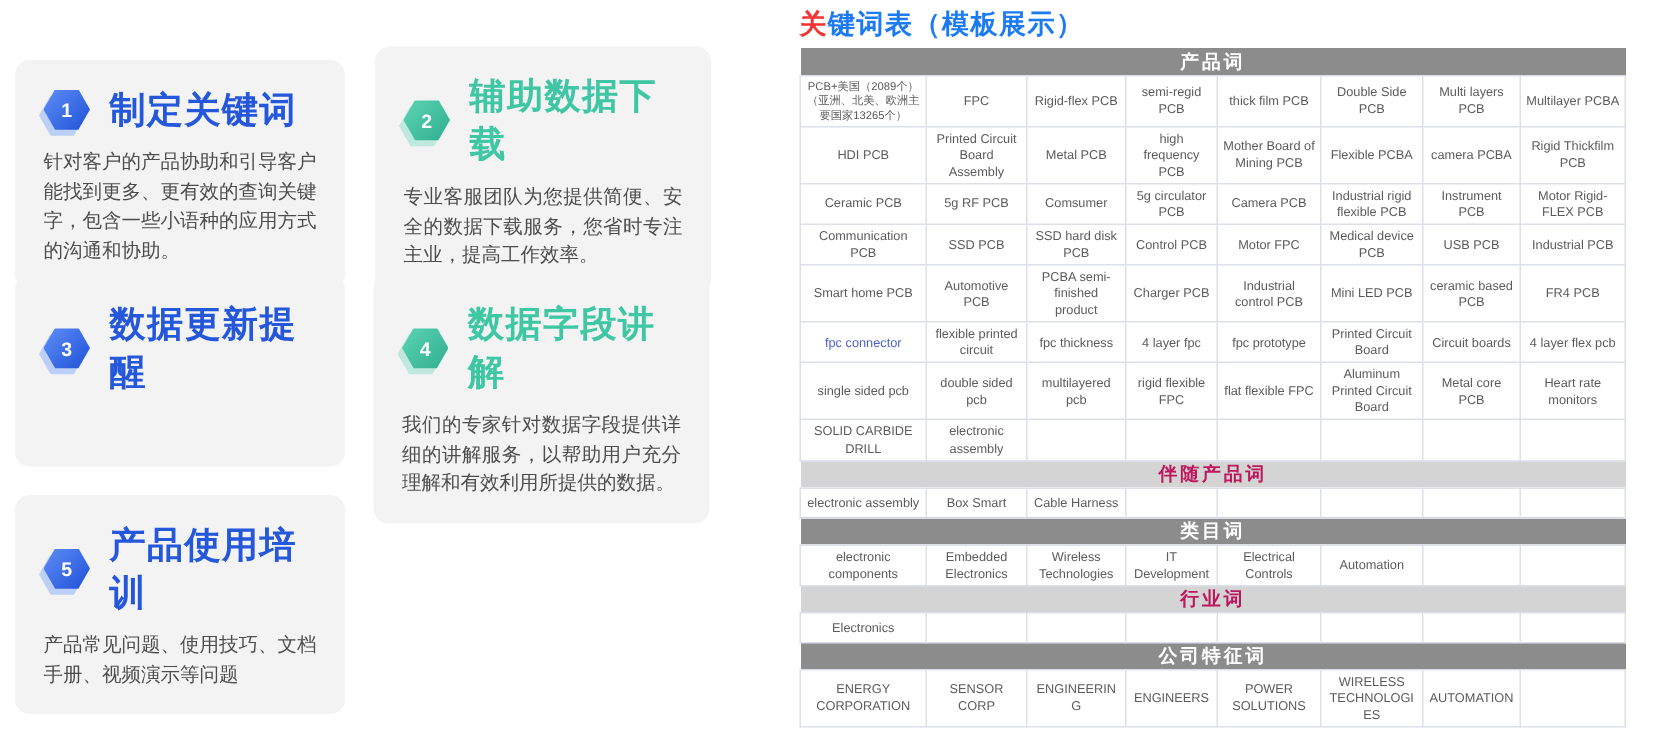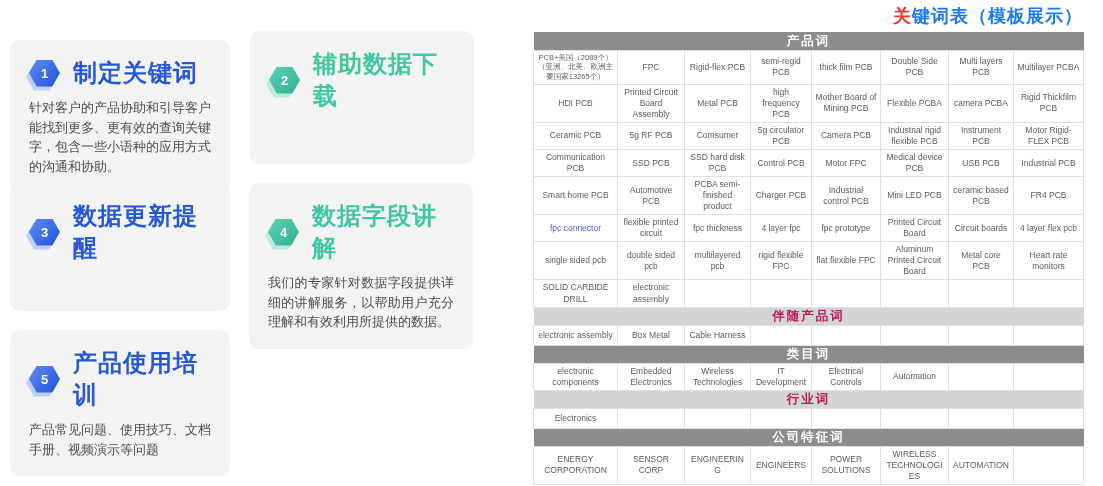--- a/index.html
+++ b/index.html
@@ -19,21 +19,21 @@
   .c-blue  .badge i.outer { background:#bccff7; }
   .c-blue  .badge i.inner { background:linear-gradient(135deg,#5e8ef5 0%,#1f50d8 100%); }
   .c-green .badge i.outer { background:#bfe9dd; }
   .c-green .badge i.inner { background:linear-gradient(135deg,#5cd4b3 0%,#2fae8e 100%); }
   .card-title { font-size:24px; font-weight:bold; letter-spacing:1px; }
   .c-blue  .card-title { color:var(--accent-blue,#2457d9); }
   .c-green .card-title { color:var(--accent-green,#3fc7a3); }
   .card-body { font-size:13px; color:#4d4d4d; line-height:1.5; text-align:justify; }
 
   
-  .table-title { position:absolute; left:533px; top:4px; width:550px; text-align:right;
+  .table-title { position:absolute; left:533px; top:4px; width:550px; text-align:left;
                  font-size:18px; font-weight:bold; letter-spacing:1px; }
   .t-red  { color:var(--title-red,#f53333); }
   .t-blue { color:var(--title-blue,#1c7bf2); }
 
   table.kw { position:absolute; left:533px; top:32px; width:550px;
              border-collapse:collapse; table-layout:fixed; }
   table.kw td { border:1px solid #dde0ea; text-align:center; vertical-align:middle;
                 font-size:8.5px; color:#5b5b5b; padding:2px 3px; height:20px;
                 line-height:1.3; word-wrap:break-word; background:#fff; }
   table.kw tr.band td { border:none; font-size:12.5px; font-weight:bold;
@@ -64,20 +64,21 @@
   <div class="card c-green" style="left:250px;top:31px;width:224px;min-height:133px">
     <div class="card-head">
       <span class="badge">
         <i class="outer"></i>
           <i class="inner">
             <b>2</b>
           </i>
       </span>
       <h3 class="card-title">辅助数据下载</h3>
     </div>
+    <p class="card-body">专业客服团队为您提供简便、安全的数据下载服务，您省时专注主业，提高工作效率。</p>
   </div>
 
   <div class="card c-blue" style="left:10px;top:183px;width:220px;min-height:128px">
     <div class="card-head">
       <span class="badge">
         <i class="outer"></i>
           <i class="inner">
             <b>3</b>
           </i>
       </span>
@@ -208,21 +209,21 @@
           <td></td>
           <td></td>
           <td></td>
           <td></td>
         </tr>
         <tr class="band light">
           <td colspan="8">伴随产品词</td>
         </tr>
         <tr>
           <td>electronic assembly</td>
-          <td>Box Metal</td>
+          <td>Box Smart</td>
           <td>Cable Harness</td>
           <td></td>
           <td></td>
           <td></td>
           <td></td>
           <td></td>
         </tr>
         <tr class="band dark">
           <td colspan="8">类目词</td>
         </tr>

